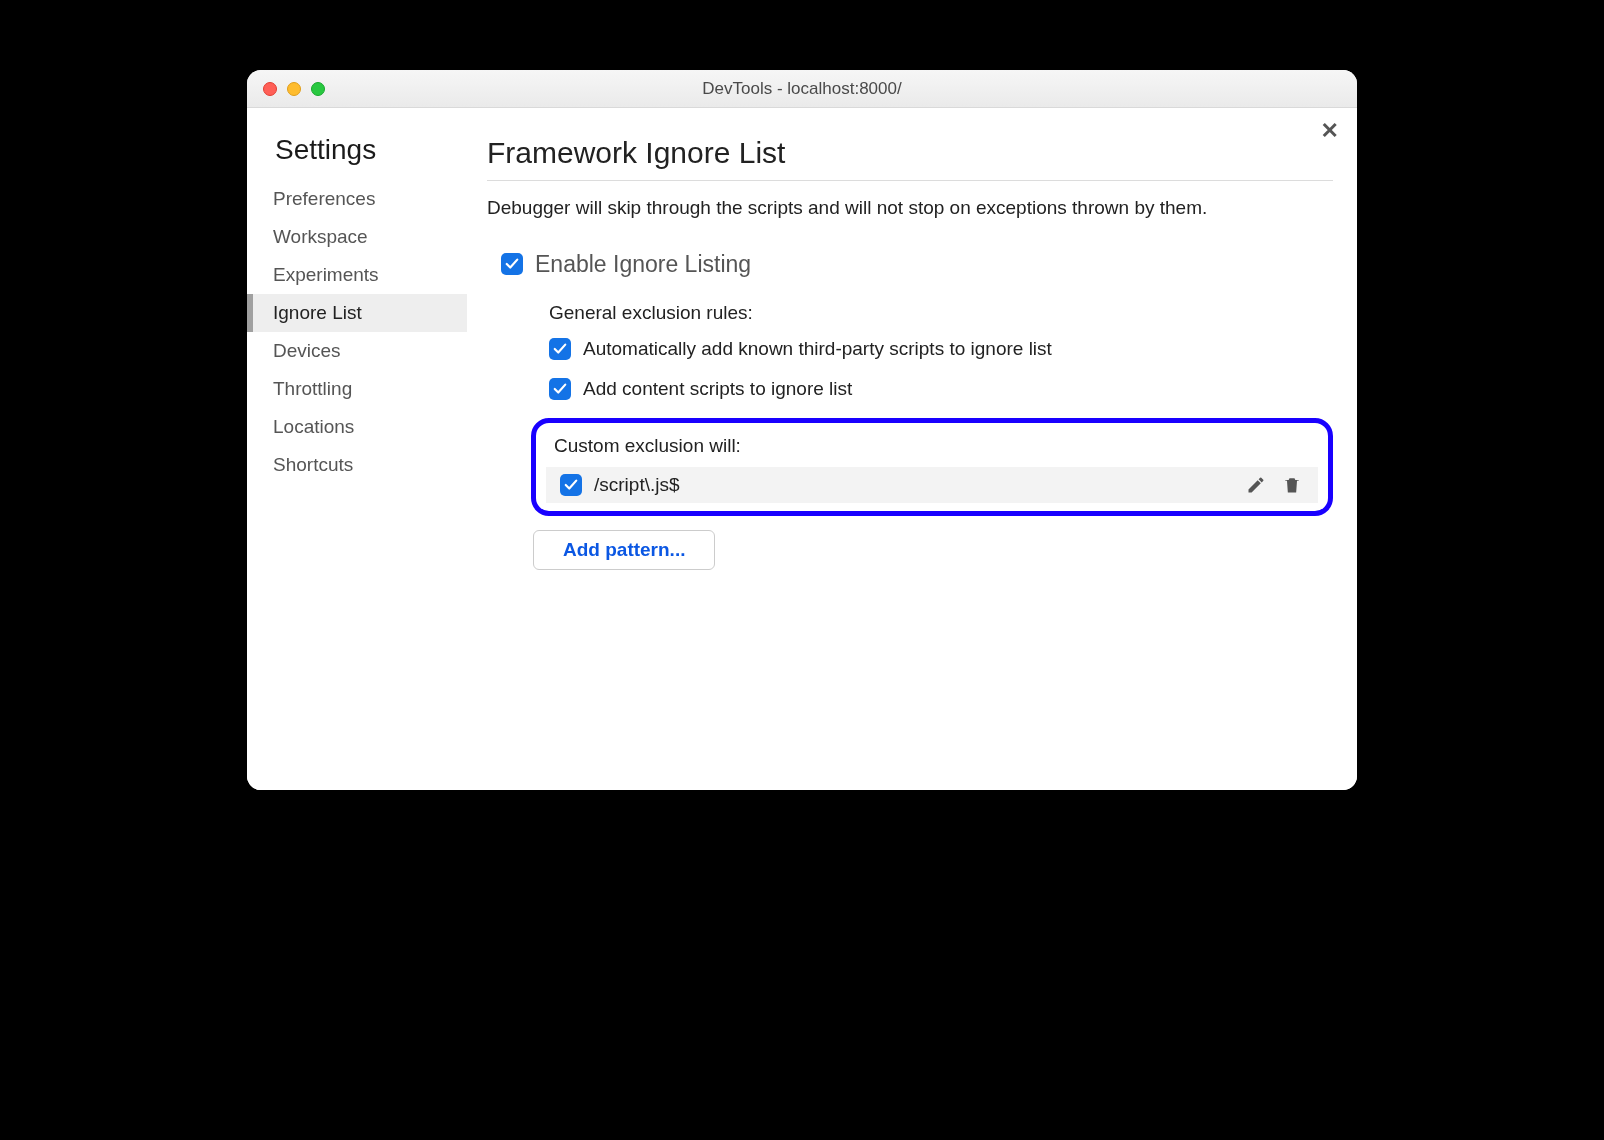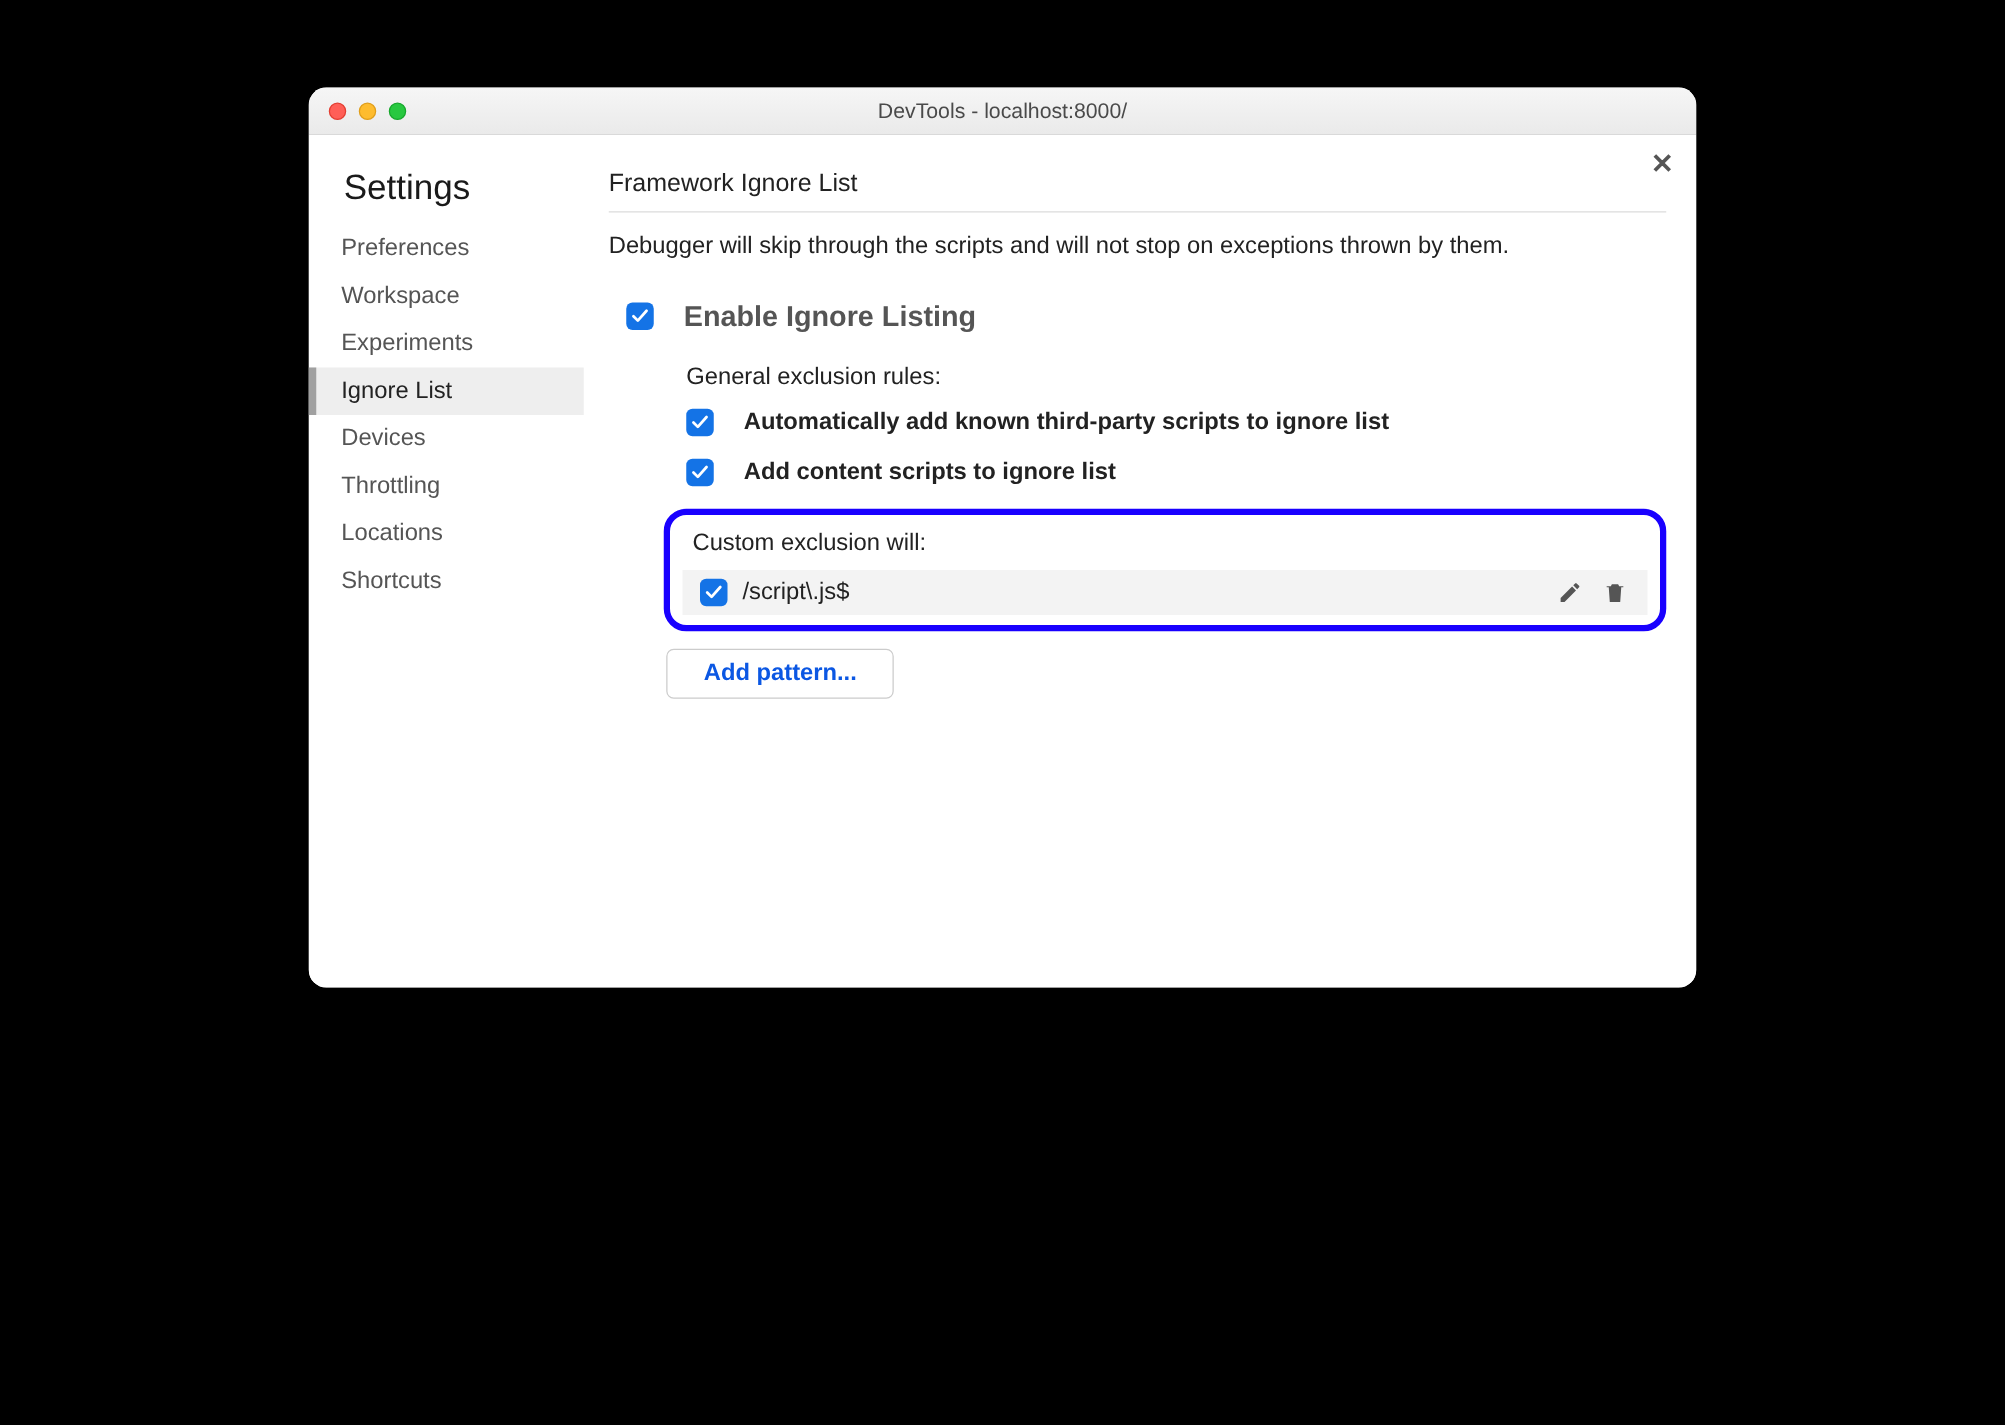--- a/index.html
+++ b/index.html
@@ -68,31 +68,31 @@
       cursor: pointer;
     }
     .nav-item.active {
       background: #eeeeee; color: #222;
       border-left: 6px solid #a0a0a0; padding-left: 20px;
     }
     .content {
       flex: 1; padding: 28px 24px 20px 20px;
     }
     .content h2 {
-      font-size: 20px; font-weight: 400; color: #222;
+      font-size: 30px; font-weight: 400; color: #222;
       padding-bottom: 10px;
       border-bottom: 1px solid #dcdcdc;
       margin-bottom: 14px;
     }
     .desc {
       font-size: 19px; color: #222; line-height: 1.35;
       margin-bottom: 30px;
     }
     .chk-row {
-      display: flex; align-items: center; gap: 24px; font-weight: bold;
+      display: flex; align-items: center; gap: 12px;
     }
     .chk {
       width: 22px; height: 22px; border-radius: 5px;
       background: #1473e6; display: flex; align-items: center; justify-content: center;
       flex-shrink: 0;
     }
     .chk svg { width: 14px; height: 14px; }
     .main-toggle { margin: 0 0 24px 14px; }
     .main-toggle .lbl { font-size: 23px; color: #555; }
     .sub-section { margin-left: 62px; }

